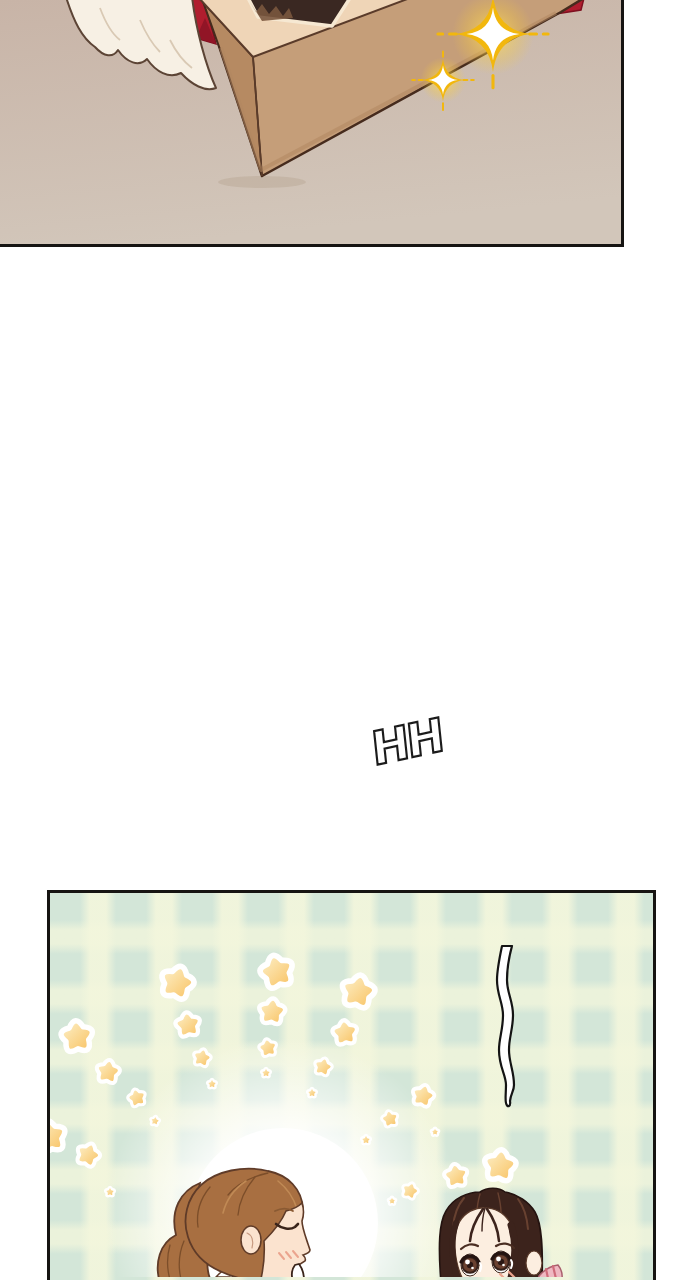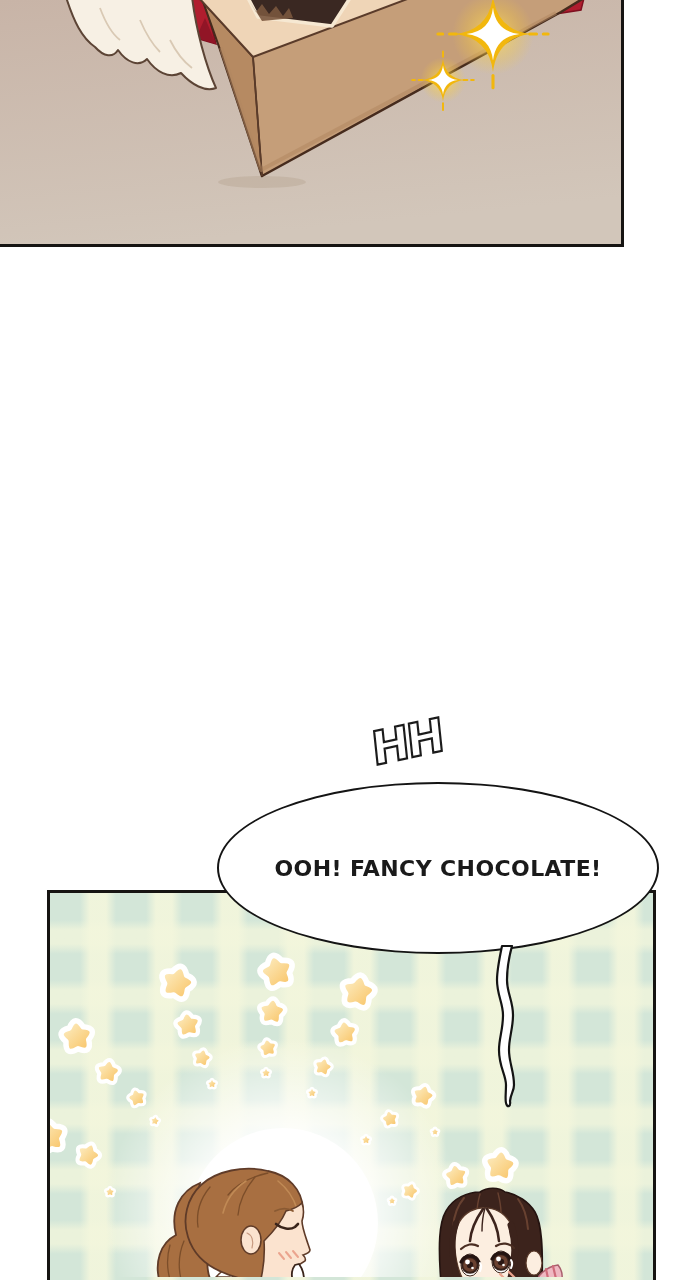--- a/index.html
+++ b/index.html
@@ -292,23 +292,20 @@
         </g>
 
         <g stroke="#eba48e" stroke-width="2.2">
           <path d="M450,381 L457,388"></path>
             <path d="M459,379 L466,386"></path>
         </g>
       </g>
     </svg>
   </div>
 
-  <div class="bubble">
-    <span class="bubble-text">OOH! FANCY CHOCOLATE!</span>
-  </div>
   <svg id="tail" viewBox="0 0 50 185">
     <path d="M22,11 C18,30 17,38 17,45 C17,60 23,68 23,80 C23,95 19,103 19,115
              C19,132 26,140 26,150 C26,158 25,164 26,168 C27,173 31,172 30,166
              C31,158 34,156 34,150 C34,136 29,128 29,115 C29,102 33,94 33,80
              C33,66 27,58 27,45 C27,36 29,22 32,11 Z" fill="#ffffff" stroke="#141414" stroke-width="2.2" stroke-linejoin="round"></path>
   </svg>
 
 </div>
 
 </body></html>

